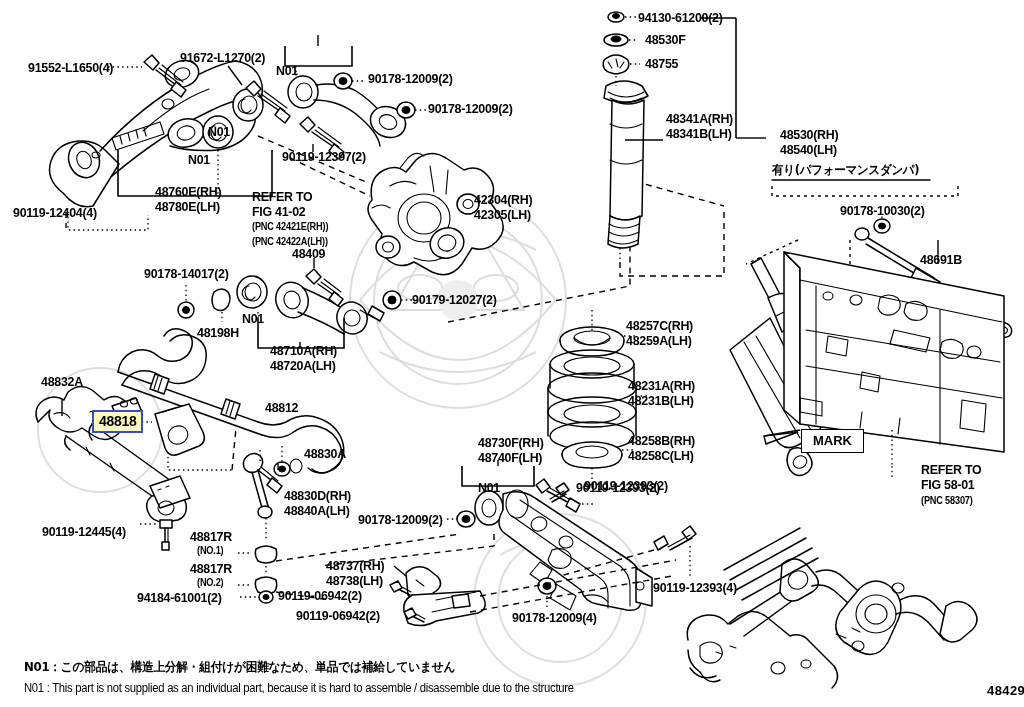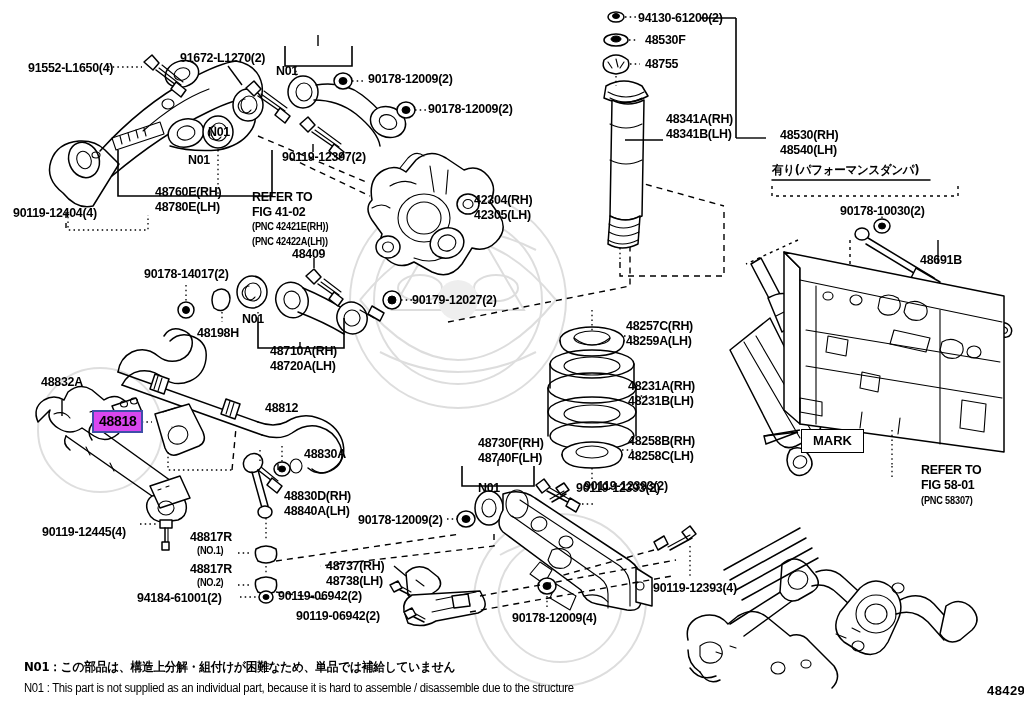--- a/index.html
+++ b/index.html
@@ -30,21 +30,21 @@
     color: #000;
     transform: scaleX(0.92);
     transform-origin: left top;
   }
   .lbl.sm { font-size: 10px; line-height: 11px; letter-spacing: -0.2px; }
   .lbl.two { line-height: 14.5px; }
 
   
   .hl {
     position: absolute;
-    background: #d946ef;
+    background: #fef9c3;
     border: 2px solid #3f4fa8;
     padding: 1px 5px 2px 5px;
     font-weight: 700;
     font-size: 14px;
     letter-spacing: -0.3px;
     color: #000;
     line-height: 16px;
   }
 
   

